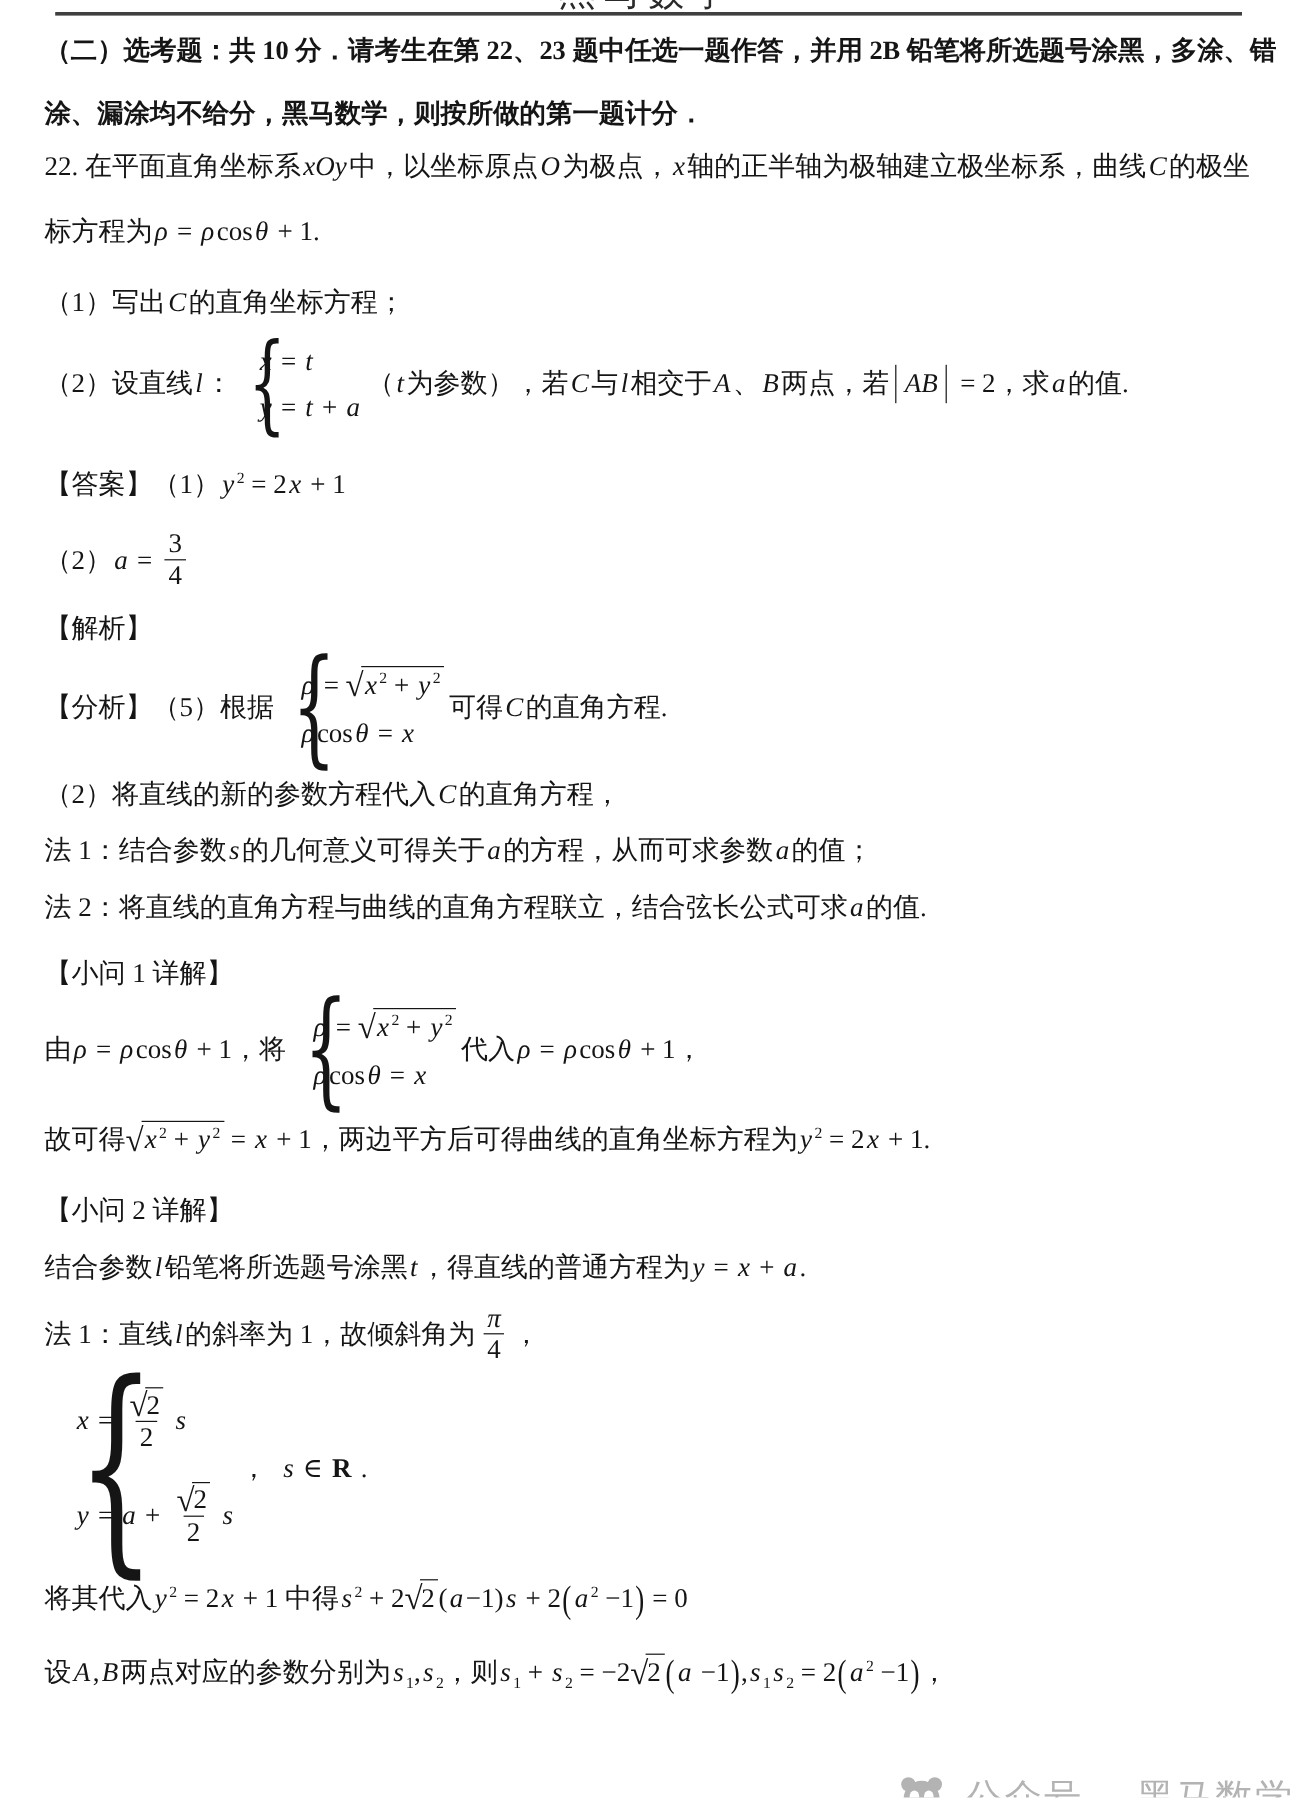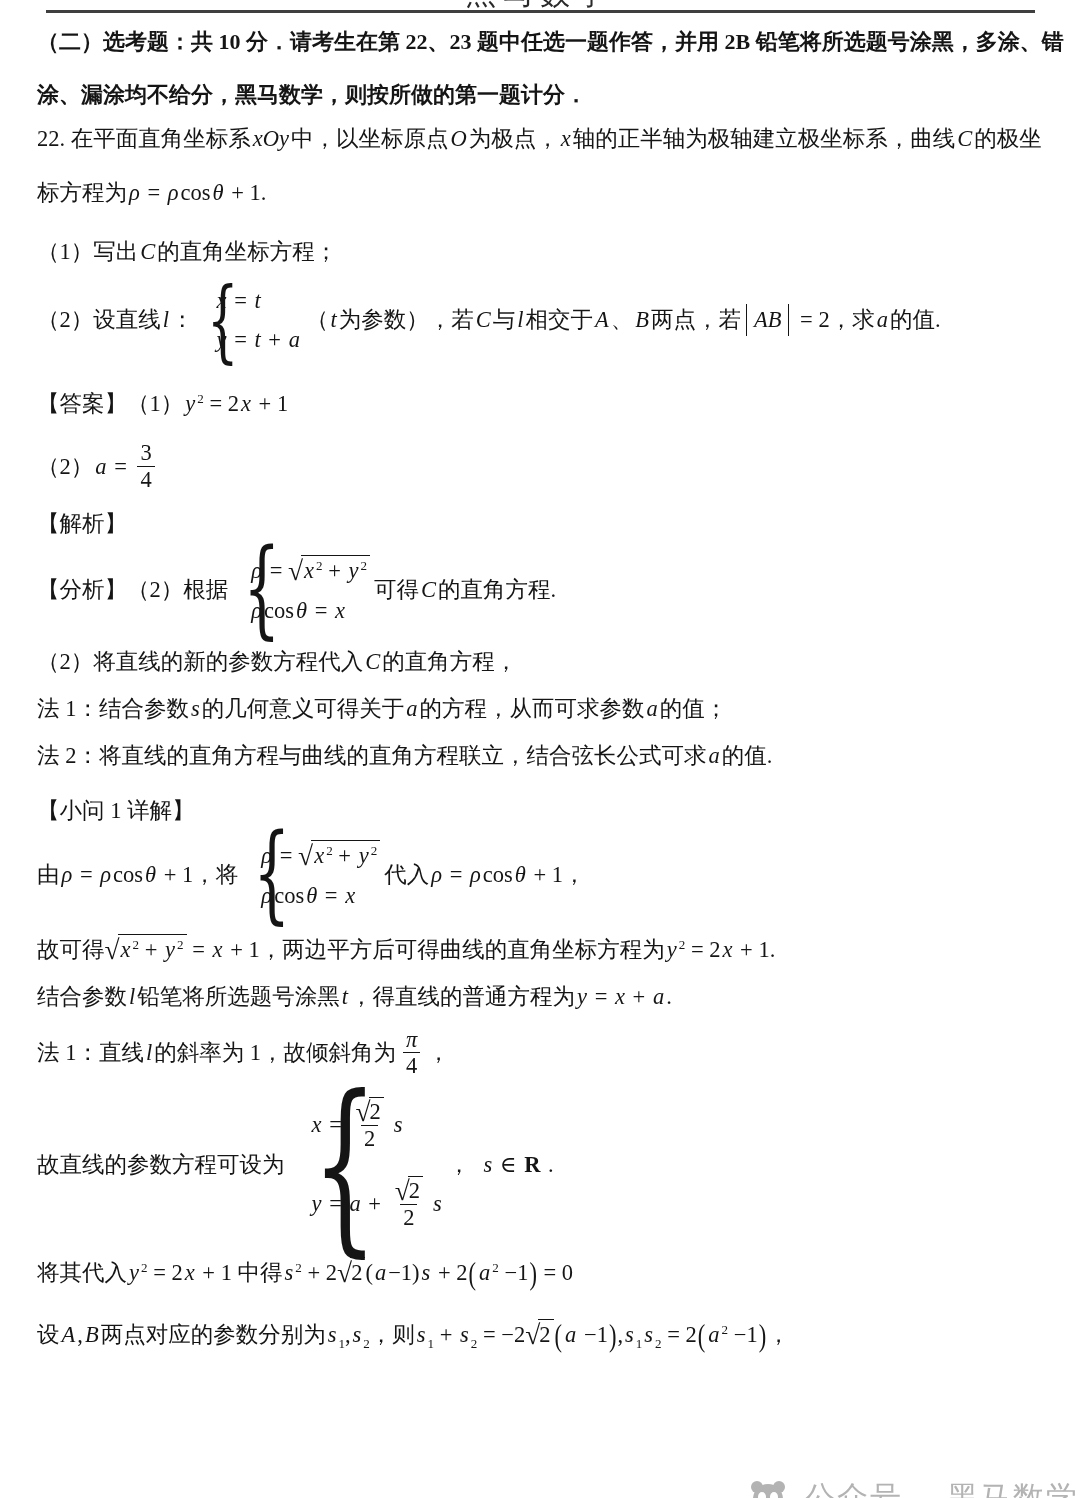--- a/index.html
+++ b/index.html
@@ -112,21 +112,21 @@
       <span class="seg"><span class="mn">（2）</span><span class="mi">a</span><span class="mn"> = </span></span>
       <span class="frac">
         <span class="num"><span class="mn">3</span></span>
         <span class="den"><span class="mn">4</span></span>
       </span>
     </div>
   <div class="blk" style="margin-top:17px">
       <span class="seg"><span class="mn">【解析】</span></span>
     </div>
   <div class="blk" style="margin-top:18px">
-      <span class="seg"><span class="mn">【分析】（2）根据</span></span>
+      <span class="seg"><span class="mn">【分析】（5）根据</span></span>
       <span class="cases cases-md">
         <span class="brace">{</span>
         <span class="rows">
           <span class="mrow"><span class="seg"><span class="mi">ρ</span><span class="mn"> = </span><span class="sqrt"><span class="sqrt-sym">√</span><span class="sqrt-body"><span class="mi">x</span><sup>2</sup><span class="mn"> + </span><span class="mi">y</span><sup>2</sup></span></span></span></span>
           <span class="mrow"><span class="seg"><span class="mi">ρ</span><span class="mn">cos</span><span class="mi">θ</span><span class="mn"> = </span><span class="mi">x</span></span></span>
         </span>
       </span>
       <span class="seg"><span class="mn">可得</span><span class="mi">C</span><span class="mn">的直角方程.</span></span>
     </div>
   <div class="blk" style="margin-top:24px">
@@ -147,34 +147,36 @@
         <span class="brace">{</span>
         <span class="rows">
           <span class="mrow"><span class="seg"><span class="mi">ρ</span><span class="mn"> = </span><span class="sqrt"><span class="sqrt-sym">√</span><span class="sqrt-body"><span class="mi">x</span><sup>2</sup><span class="mn"> + </span><span class="mi">y</span><sup>2</sup></span></span></span></span>
           <span class="mrow"><span class="seg"><span class="mi">ρ</span><span class="mn">cos</span><span class="mi">θ</span><span class="mn"> = </span><span class="mi">x</span></span></span>
         </span>
       </span>
       <span class="seg"><span class="mn">代入</span><span class="mi">ρ</span><span class="mn"> = </span><span class="mi">ρ</span><span class="mn">cos</span><span class="mi">θ</span><span class="mn"> + 1，</span></span>
     </div>
   <div class="blk" style="margin-top:25px">
       <span class="seg"><span class="mn">故可得</span><span class="sqrt"><span class="sqrt-sym">√</span><span class="sqrt-body"><span class="mi">x</span><sup>2</sup><span class="mn"> + </span><span class="mi">y</span><sup>2</sup></span></span><span class="mn"> = </span><span class="mi">x</span><span class="mn"> + 1，两边平方后可得曲线的直角坐标方程为</span><span class="mi">y</span><sup>2</sup><span class="mn"> = 2</span><span class="mi">x</span><span class="mn"> + 1.</span></span>
+    </div>
+  <div class="blk" style="margin-top:32px">
+      <span class="seg"><span class="mn">【小问 2 详解】</span></span>
     </div>
   <div class="blk" style="margin-top:20px">
       <span class="seg"><span class="mn">结合参数</span><span class="mi">l</span><span class="mn">铅笔将所选题号涂黑</span><span class="mi">t</span><span class="mn">，得直线的普通方程为</span><span class="mi">y</span><span class="mn"> = </span><span class="mi">x</span><span class="mn"> + </span><span class="mi">a</span><span class="mn">.</span></span>
     </div>
   <div class="blk" style="margin-top:17px">
       <span class="seg"><span class="mn">法 1：直线</span><span class="mi">l</span><span class="mn">的斜率为 1，故倾斜角为</span></span>
       <span class="frac">
         <span class="num"><span class="mi">π</span></span>
         <span class="den"><span class="mn">4</span></span>
       </span>
       <span class="seg"><span class="mn">，</span></span>
     </div>
   <div class="blk" style="margin-top:18px">
-      <span class="seg"><span class="mn">故直线的参数方程可设为</span></span>
       <span class="cases cases-lg">
         <span class="brace">{</span>
         <span class="rows">
           <span class="mrow"><span class="seg"><span class="mi">x</span><span class="mn"> = </span></span><span class="frac"><span class="num"><span class="sqrt"><span class="sqrt-sym">√</span><span class="sqrt-body"><span class="mn">2</span></span></span></span><span class="den"><span class="mn">2</span></span></span><span class="seg"><span class="mi">s</span></span></span>
           <span class="mrow"><span class="seg"><span class="mi">y</span><span class="mn"> = </span><span class="mi">a</span><span class="mn"> + </span></span><span class="frac"><span class="num"><span class="sqrt"><span class="sqrt-sym">√</span><span class="sqrt-body"><span class="mn">2</span></span></span></span><span class="den"><span class="mn">2</span></span></span><span class="seg"><span class="mi">s</span></span></span>
         </span>
       </span>
       <span class="seg"><span class="mn">，  </span><span class="mi">s</span><span class="mn"> ∈ </span><span class="mb">R</span><span class="mn"> .</span></span>
     </div>
   <div class="blk" style="margin-top:26px">

